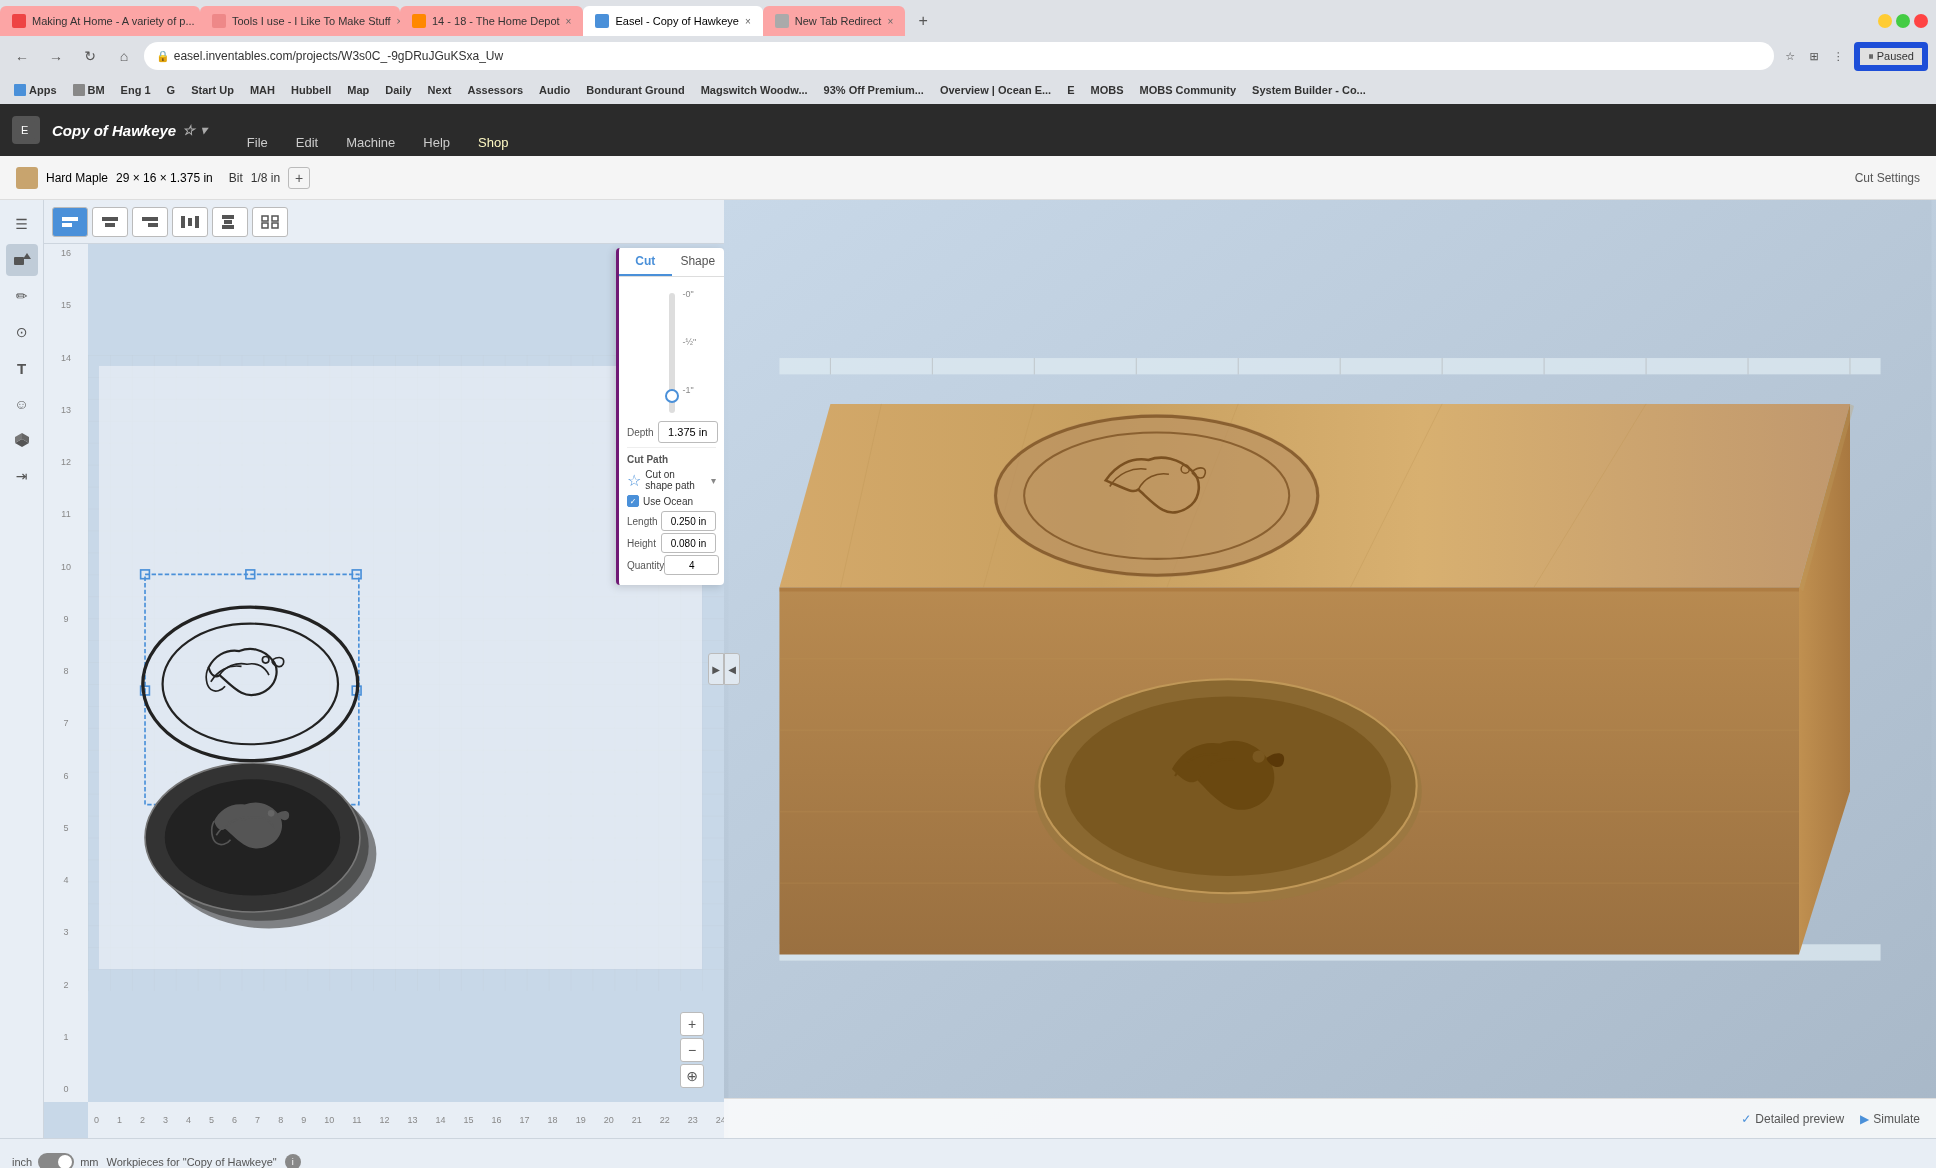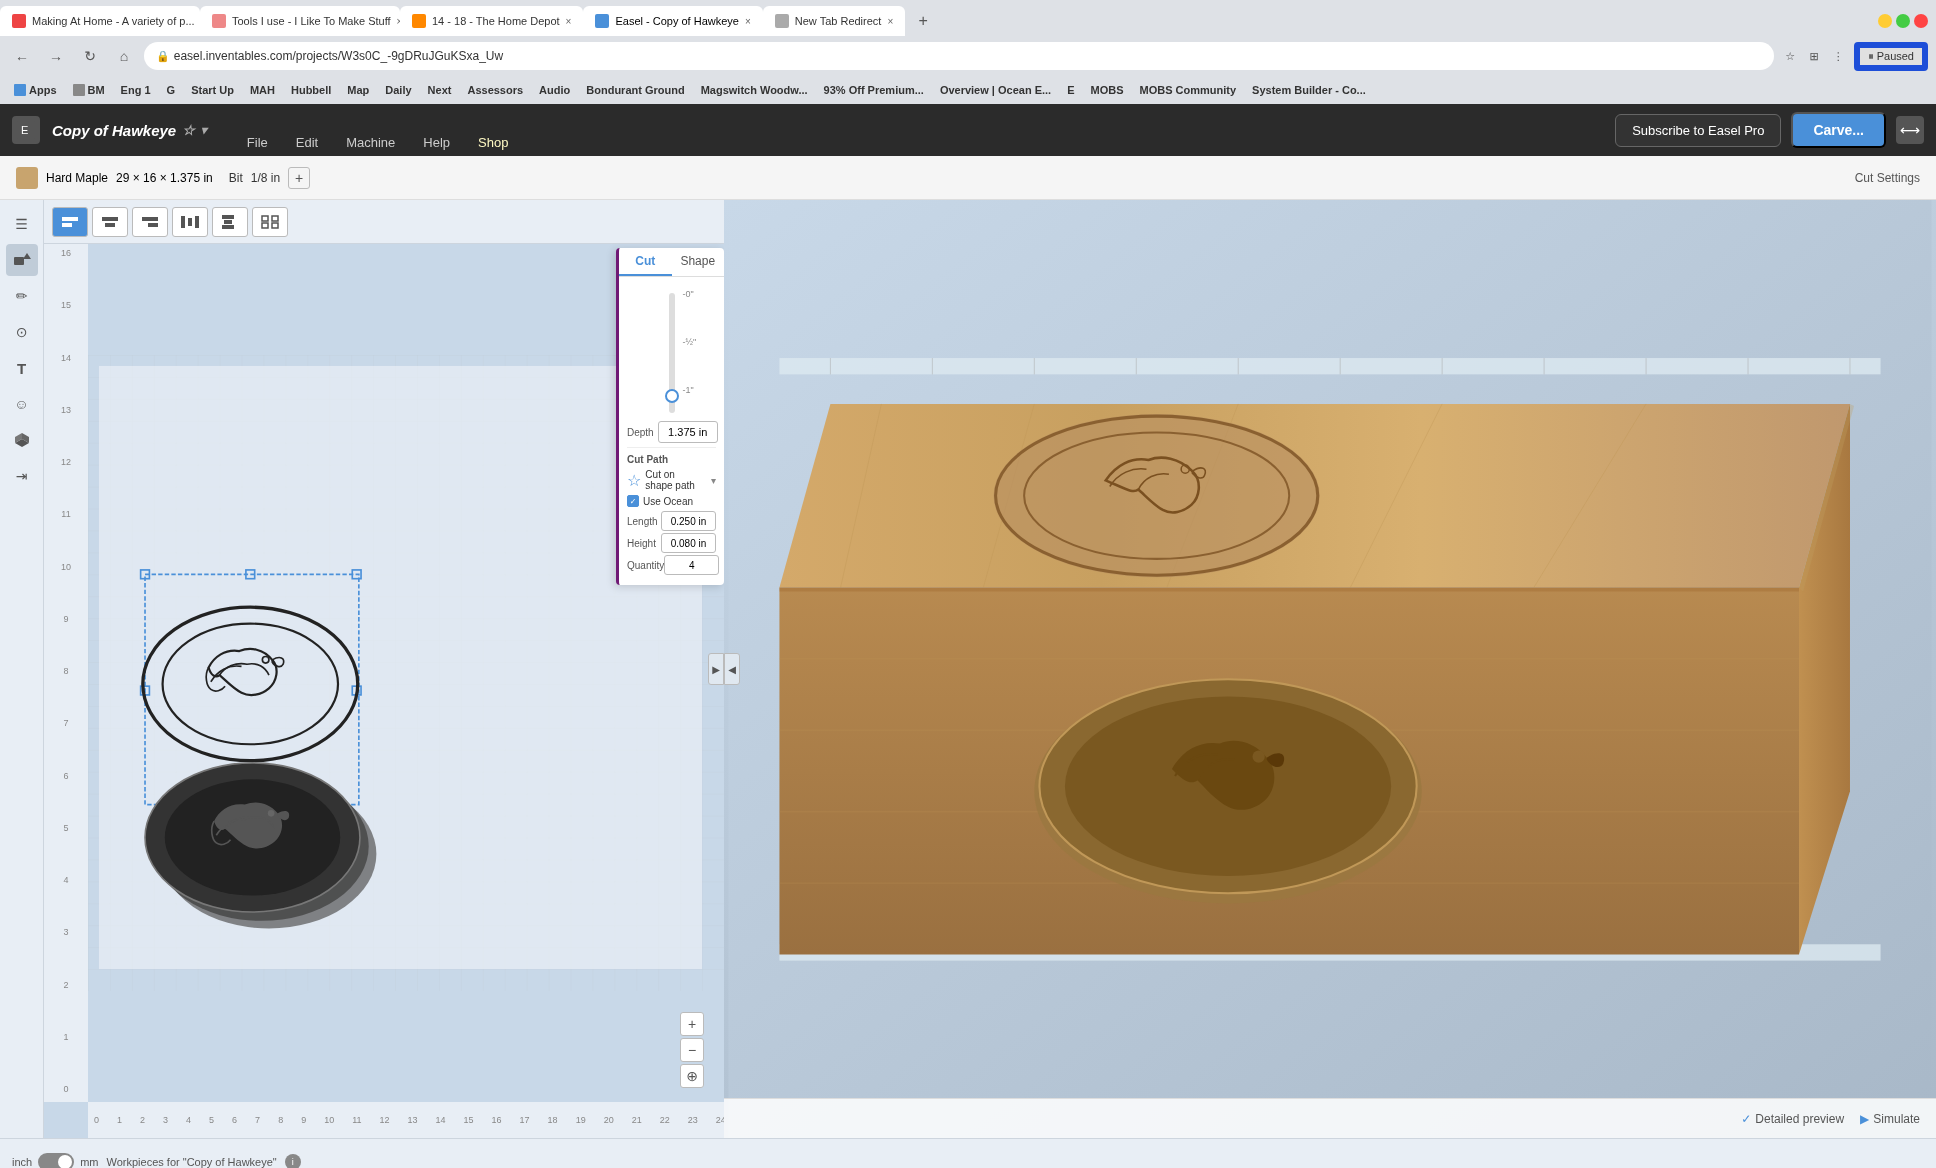--- a/index.html
+++ b/index.html
@@ -1,18 +1,18 @@
 <!DOCTYPE html>
 <html><head>
   <meta charset="utf-8">
   <style>
     * { box-sizing: border-box; margin: 0; padding: 0; }
     body { font-family: Arial, sans-serif; font-size: 12px; background: #f0f0f0; overflow: hidden; width: 1936px; height: 1168px; }
     .tab-bar { display: flex; align-items: center; padding: 6px 0 0 0; background: #dee1e6; height: 36px; }
-    .tab { display: flex; align-items: center; padding: 0 12px; height: 30px; border-radius: 6px 6px 0 0; font-size: 11px; color: #333; background: #ffffff; max-width: 200px; overflow: hidden; white-space: nowrap; }
+    .tab { display: flex; align-items: center; padding: 0 12px; height: 30px; border-radius: 6px 6px 0 0; font-size: 11px; color: #333; background: #fca5a5; max-width: 200px; overflow: hidden; white-space: nowrap; }
     .tab.active { background: #fff; color: #000; }
     .tab .favicon { width: 14px; height: 14px; margin-right: 6px; background: #999; border-radius: 2px; flex-shrink: 0; }
     .tab .close-btn { margin-left: 6px; color: #666; font-size: 10px; cursor: pointer; }
     .new-tab-btn { margin-left: 4px; width: 28px; height: 28px; display: flex; align-items: center; justify-content: center; cursor: pointer; font-size: 16px; color: #555; }
 
     .address-bar { display: flex; align-items: center; padding: 4px 8px; background: #dee1e6; height: 40px; gap: 6px; }
     .nav-btn { width: 28px; height: 28px; display: flex; align-items: center; justify-content: center; cursor: pointer; color: #555; font-size: 14px; border-radius: 50%; }
     .url-bar { flex: 1; height: 28px; background: #fff; border-radius: 14px; display: flex; align-items: center; padding: 0 12px; font-size: 12px; color: #333; border: none; }
     .url-text { color: #333; font-size: 12px; }
     .address-icons { display: flex; align-items: center; gap: 4px; }
@@ -246,25 +246,20 @@
     <span class="star">☆</span>
     <span class="chevron">▾</span>
   </div>
   <nav class="app-nav">
     <div class="app-nav-item">File</div>
     <div class="app-nav-item">Edit</div>
     <div class="app-nav-item">Machine</div>
     <div class="app-nav-item">Help</div>
     <div class="app-nav-item shop">Shop</div>
   </nav>
-  <div class="header-right">
-    <button class="subscribe-btn">Subscribe to Easel Pro</button>
-    <button class="carve-btn"><span>Carve...</span></button>
-    <div class="expand-btn">⟷</div>
-  </div>
 </div>
 
 <div class="material-bar">
   <div class="material-info">
     <div class="wood-swatch"></div>
     <span>Hard Maple</span>
     <span>29 × 16 × 1.375 in</span>
   </div>
   <div class="bit-info">
     <span>Bit</span>

